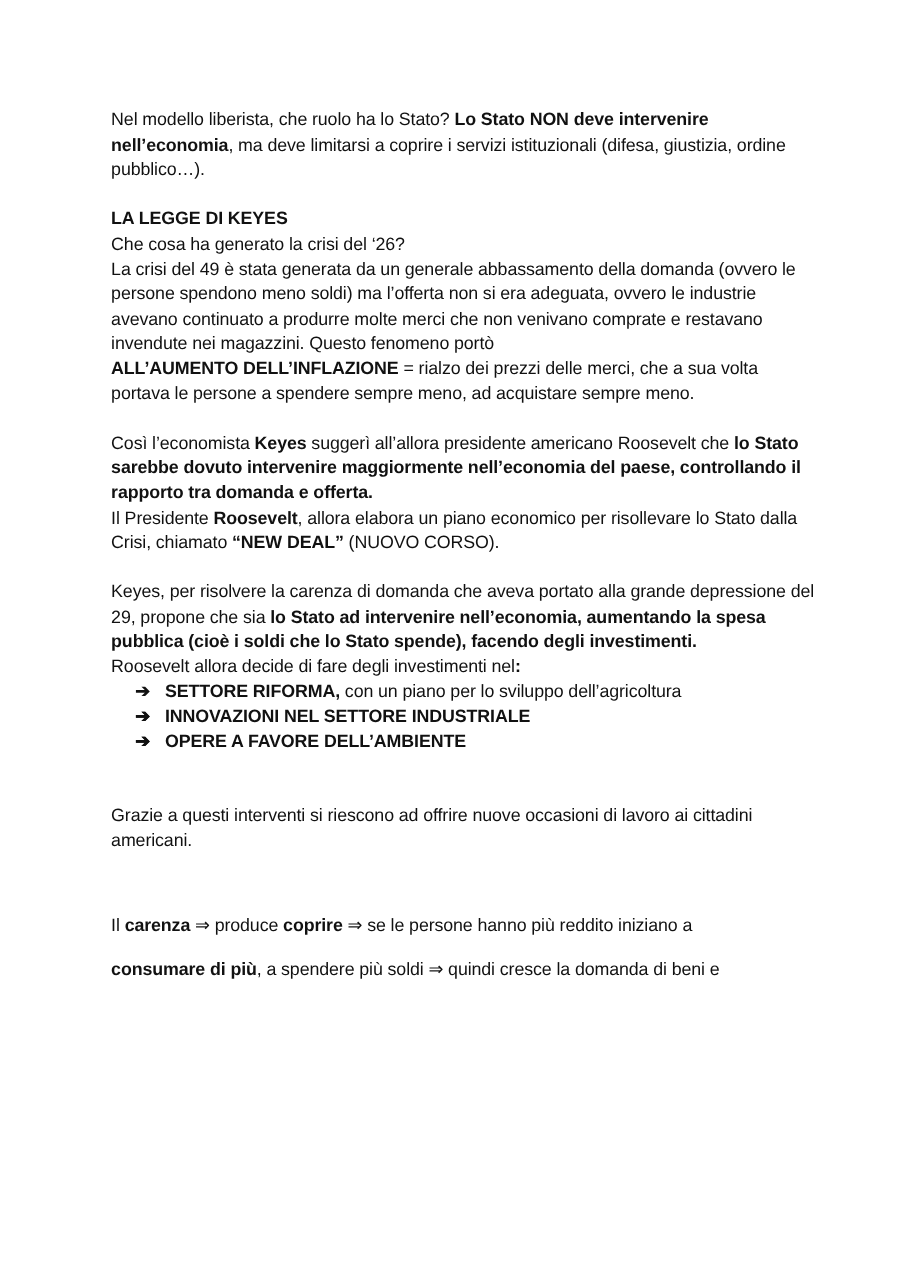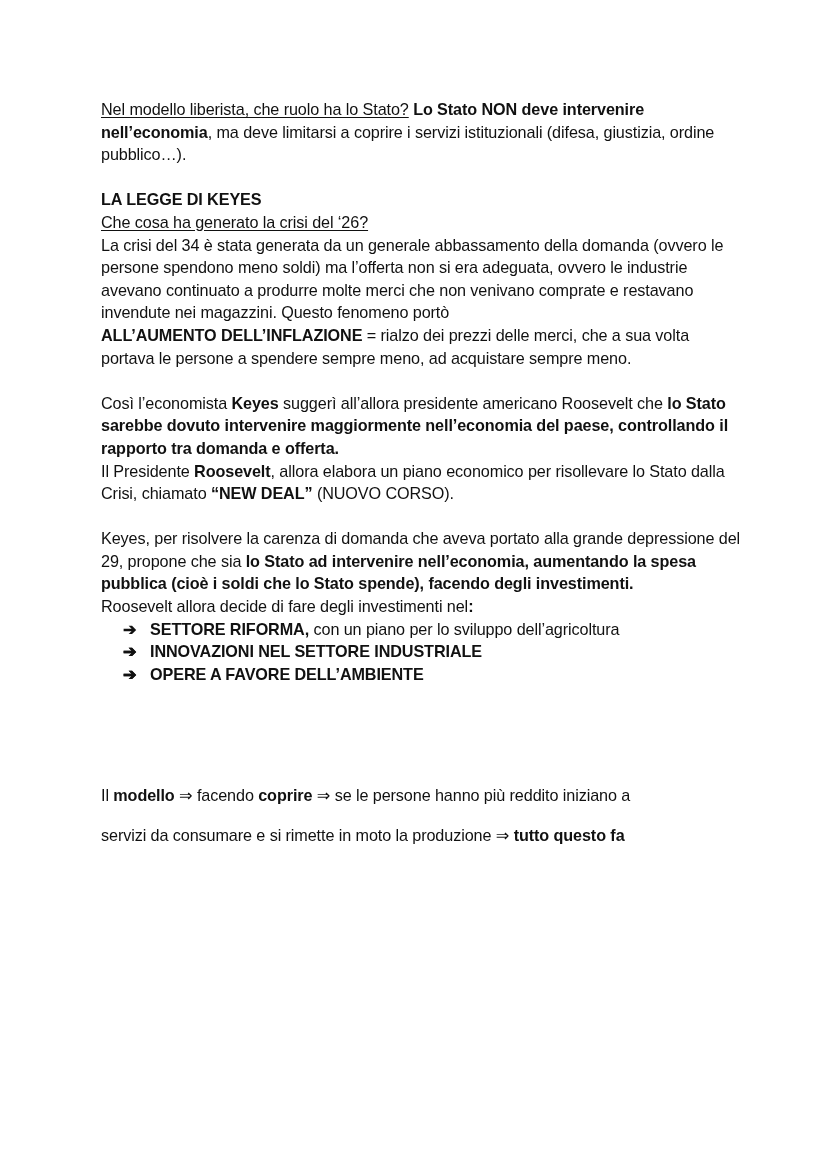--- a/index.html
+++ b/index.html
@@ -1,21 +1,21 @@
 <!DOCTYPE html>
 <html><head>
 <meta charset="utf-8">
 <style>
   html, body { margin: 0; padding: 0; background: #ffffff; }
   body { width: 828px; height: 1171px; position: relative; overflow: hidden;
          font-family: "Liberation Sans", sans-serif; color: #111111; }
   .page { position: absolute; left: 101px; top: 98px; width: 640px;
           font-size: 16.2px; line-height: 22.6px; letter-spacing: -0.1px; }
   p { margin: 0; }
-  .u { text-decoration: underline; text-underline-offset: 2px; }
+  .u { text-underline-offset: 2px; }
   b { font-weight: bold; }
   .gap { height: 22.6px; }
   .gap2 { height: 45px; }
   .list { margin: 0; padding: 0; list-style: none; }
   .list li { position: relative; padding-left: 49px; }
   .list li .arrow { position: absolute; left: 22px; top: 0; font-weight: bold; }
   .flow p { line-height: 40px; }
 </style>
 </head>
 <body>
@@ -25,21 +25,21 @@
   <p>
     <span class="u">Nel modello liberista, che ruolo ha lo Stato?</span>
     <b>Lo Stato NON deve intervenire nell’economia</b><span>, ma deve limitarsi a coprire i servizi istituzionali (difesa, giustizia, ordine pubblico…).</span>
   </p>
 
   <div class="gap"></div>
 
   <p><b>LA LEGGE DI KEYES</b></p>
   <p><span class="u">Che cosa ha generato la crisi del ‘26?</span></p>
   <p>
-    <span>La crisi del 34 è stata generata da un generale abbassamento della domanda (ovvero le persone spendono meno soldi) ma l’offerta non si era adeguata, ovvero le industrie avevano continuato a produrre molte merci che non venivano comprate e restavano invendute nei magazzini. Questo fenomeno portò</span><br>
+    <span>La crisi del 49 è stata generata da un generale abbassamento della domanda (ovvero le persone spendono meno soldi) ma l’offerta non si era adeguata, ovvero le industrie avevano continuato a produrre molte merci che non venivano comprate e restavano invendute nei magazzini. Questo fenomeno portò</span><br>
     <b>ALL’AUMENTO DELL’INFLAZIONE</b><span> = rialzo dei prezzi delle merci, che a sua volta portava le persone a spendere sempre meno, ad acquistare sempre meno.</span>
   </p>
 
   <div class="gap"></div>
 
   <p>
     <span>Così l’economista </span><b>Keyes</b><span> suggerì all’allora presidente americano Roosevelt che </span><b>lo Stato sarebbe dovuto intervenire maggiormente nell’economia del paese, controllando il rapporto tra domanda e offerta.</b><br>
     <span>Il Presidente </span><b>Roosevelt</b><span>, allora elabora un piano economico per risollevare lo Stato dalla Crisi, chiamato </span><b>“NEW DEAL”</b><span> (NUOVO CORSO).</span>
   </p>
 
@@ -53,21 +53,22 @@
   <ul class="list">
     <li><span class="arrow">➔</span><b>SETTORE RIFORMA,</b><span> con un piano per lo sviluppo dell’agricoltura</span></li>
     <li><span class="arrow">➔</span><span></span></li>
     <li><span class="arrow">➔</span><b>INNOVAZIONI NEL SETTORE INDUSTRIALE</b><span></span></li>
     <li><span class="arrow">➔</span><span></span></li>
     <li><span class="arrow">➔</span><b>OPERE A FAVORE DELL’AMBIENTE</b><span></span></li>
   </ul>
 
   <div class="gap2"></div>
 
+  <p>Grazie a questi interventi si riescono ad offrire nuove occasioni di lavoro ai cittadini americani.</p>
 
   <div class="gap2"></div>
 
   <div class="flow">
-    <p><span>Il </span><b>modello</b><span> ⇒ facendo </span><b>coprire</b><span> ⇒ se le persone hanno più reddito iniziano a</span></p>
-    <p><span>servizi da consumare e si rimette in moto la produzione ⇒ </span><b>tutto questo fa</b></p>
+    <p><span>Il </span><b>carenza</b><span> ⇒ produce </span><b>coprire</b><span> ⇒ se le persone hanno più reddito iniziano a</span></p>
+    <p><b>consumare di più</b><span>, a spendere più soldi ⇒ quindi cresce la domanda di beni e</span></p>
   </div>
 
 </div>
 
 </body></html>

